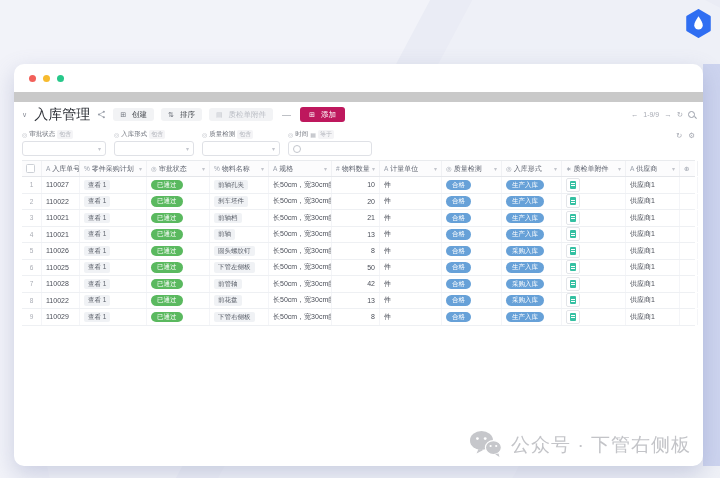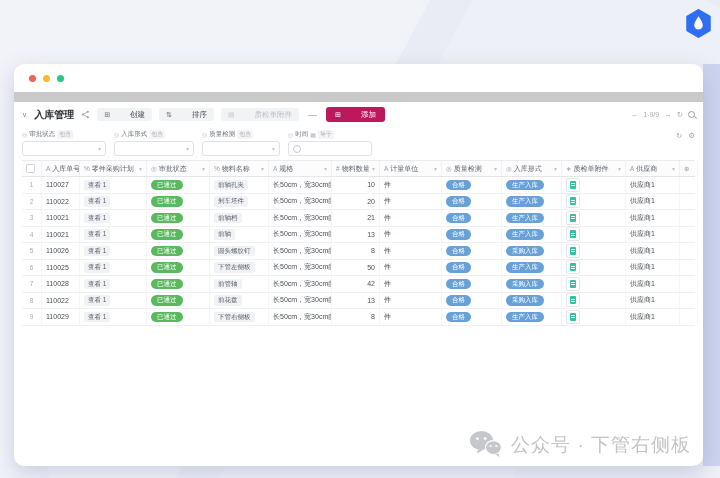--- a/index.html
+++ b/index.html
@@ -26,23 +26,23 @@
   .window{position:absolute;left:14px;top:64px;width:689px;height:402px;background:#fff;
     border-radius:10px;overflow:hidden;box-shadow:0 8px 22px rgba(110,120,170,.30)}
   .titlebar{height:28px;display:flex;align-items:center;padding-left:15px;gap:7px}
   .dot{width:7px;height:7px;border-radius:50%}
   .dot.red{background:#f2605a}.dot.yellow{background:#f7bb2f}.dot.green{background:#27c88a}
   .grayband{height:10px;background:#c9c9c9}
 
   
   .toolbar{height:25px;display:flex;align-items:center;padding:0 8px;gap:7px}
   .tb-chevron{color:#8b8f99;font-size:7px}
-  .tb-title{font-size:10px;font-weight:bold;color:#2c2f36}
+  .tb-title{font-size:14px;font-weight:normal;color:#2c2f36}
   .tb-share{display:flex;align-items:center}
-  .btn{display:flex;align-items:center;gap:20px;background:#f2f3f5;border-radius:3px;
+  .btn{display:flex;align-items:center;gap:6px;background:#f2f3f5;border-radius:3px;
     padding:3px 7px;font-size:7.5px;color:#45494f;line-height:1;white-space:nowrap}
   .btn .bicon{font-size:7px;color:#6d727b}
   .btn.disabled{color:#babdc4}.btn.disabled .bicon{color:#c9ccd2}
   .btn.primary{background:#be185d;color:#fff;padding:3.5px 9px}
   .btn.primary .bicon{color:#fff}
   .tb-minus{color:#9b9fa8;font-size:9px;padding:0 2px}
   .toolbar-right{margin-left:auto;display:flex;align-items:center;gap:5px;color:#a8abb4;font-size:7.5px}
   .pg-range{color:#a8abb4;font-size:7px}
   .mag{width:5px;height:5px;border:1px solid #9ba0aa;border-radius:50%;position:relative;display:inline-block}
   .mag::after{content:"";position:absolute;width:3px;height:1px;background:#9ba0aa;transform:rotate(45deg);right:-2.5px;bottom:-1px}

